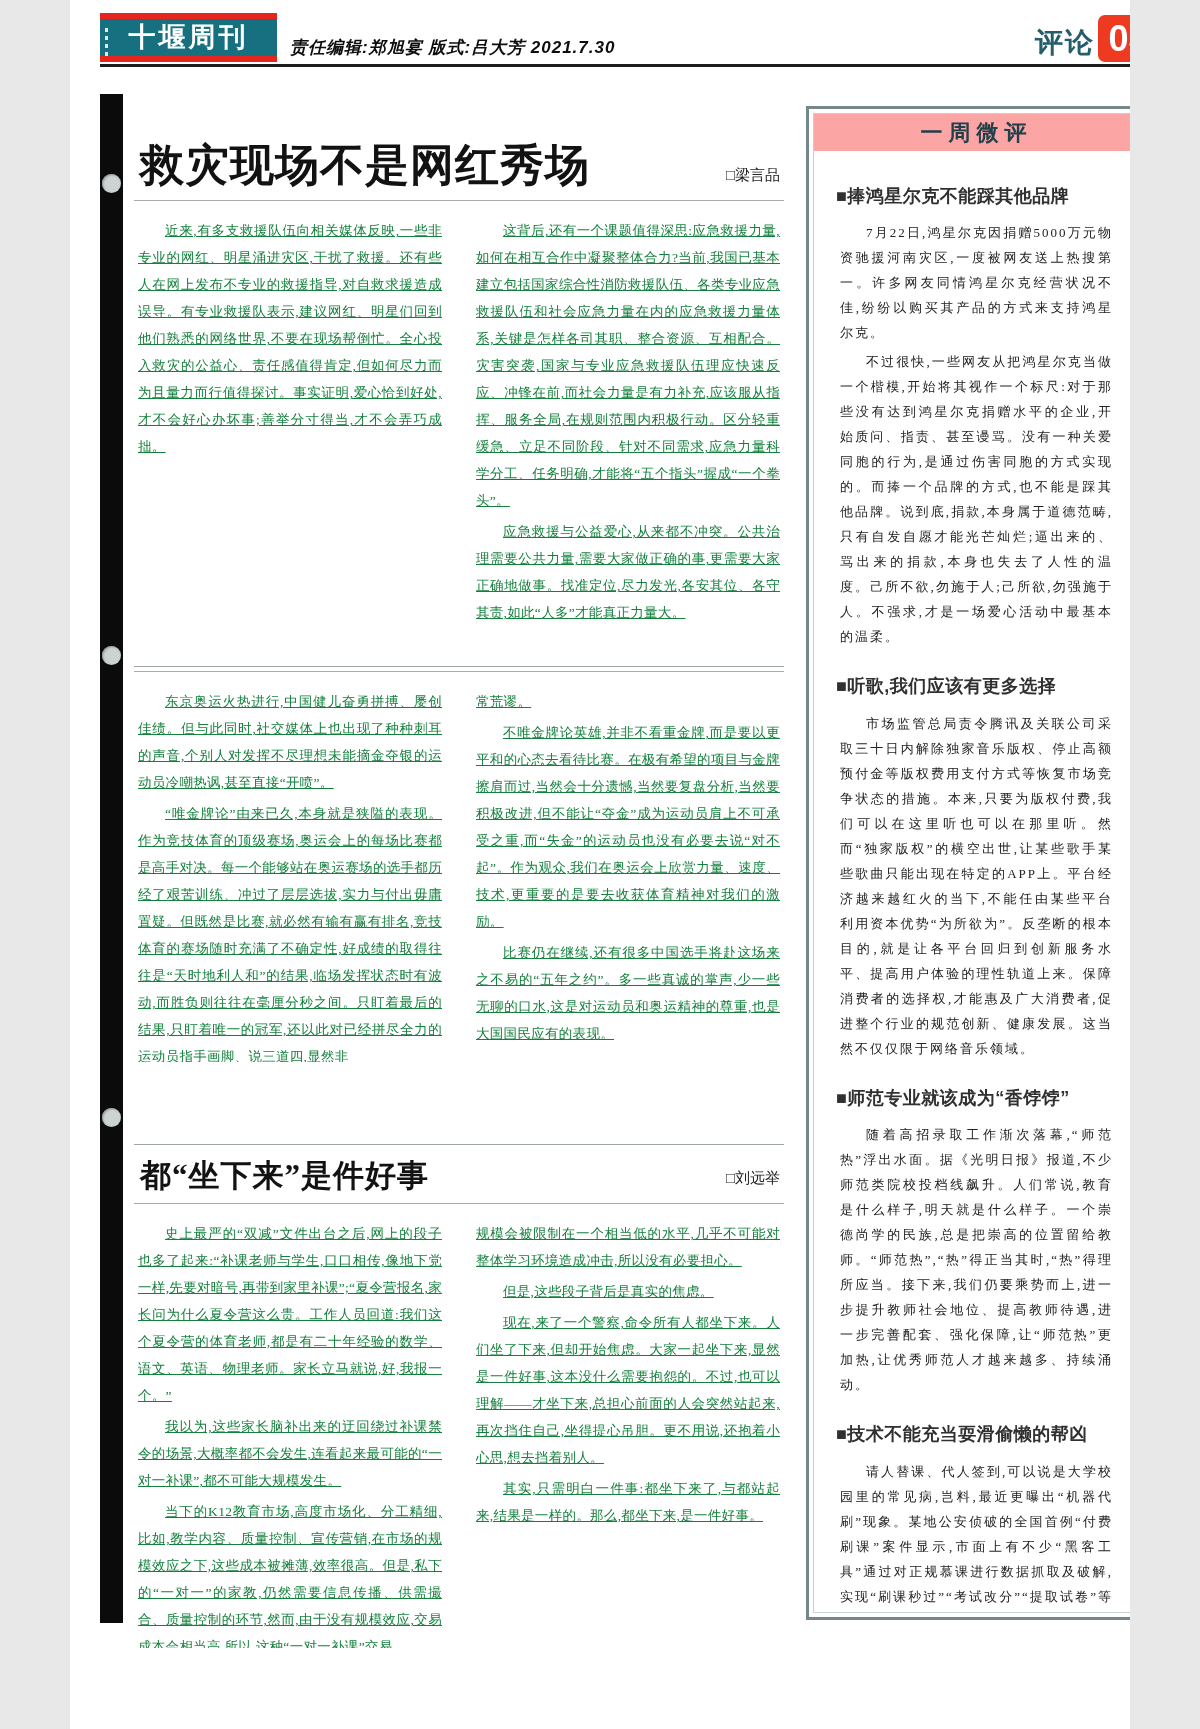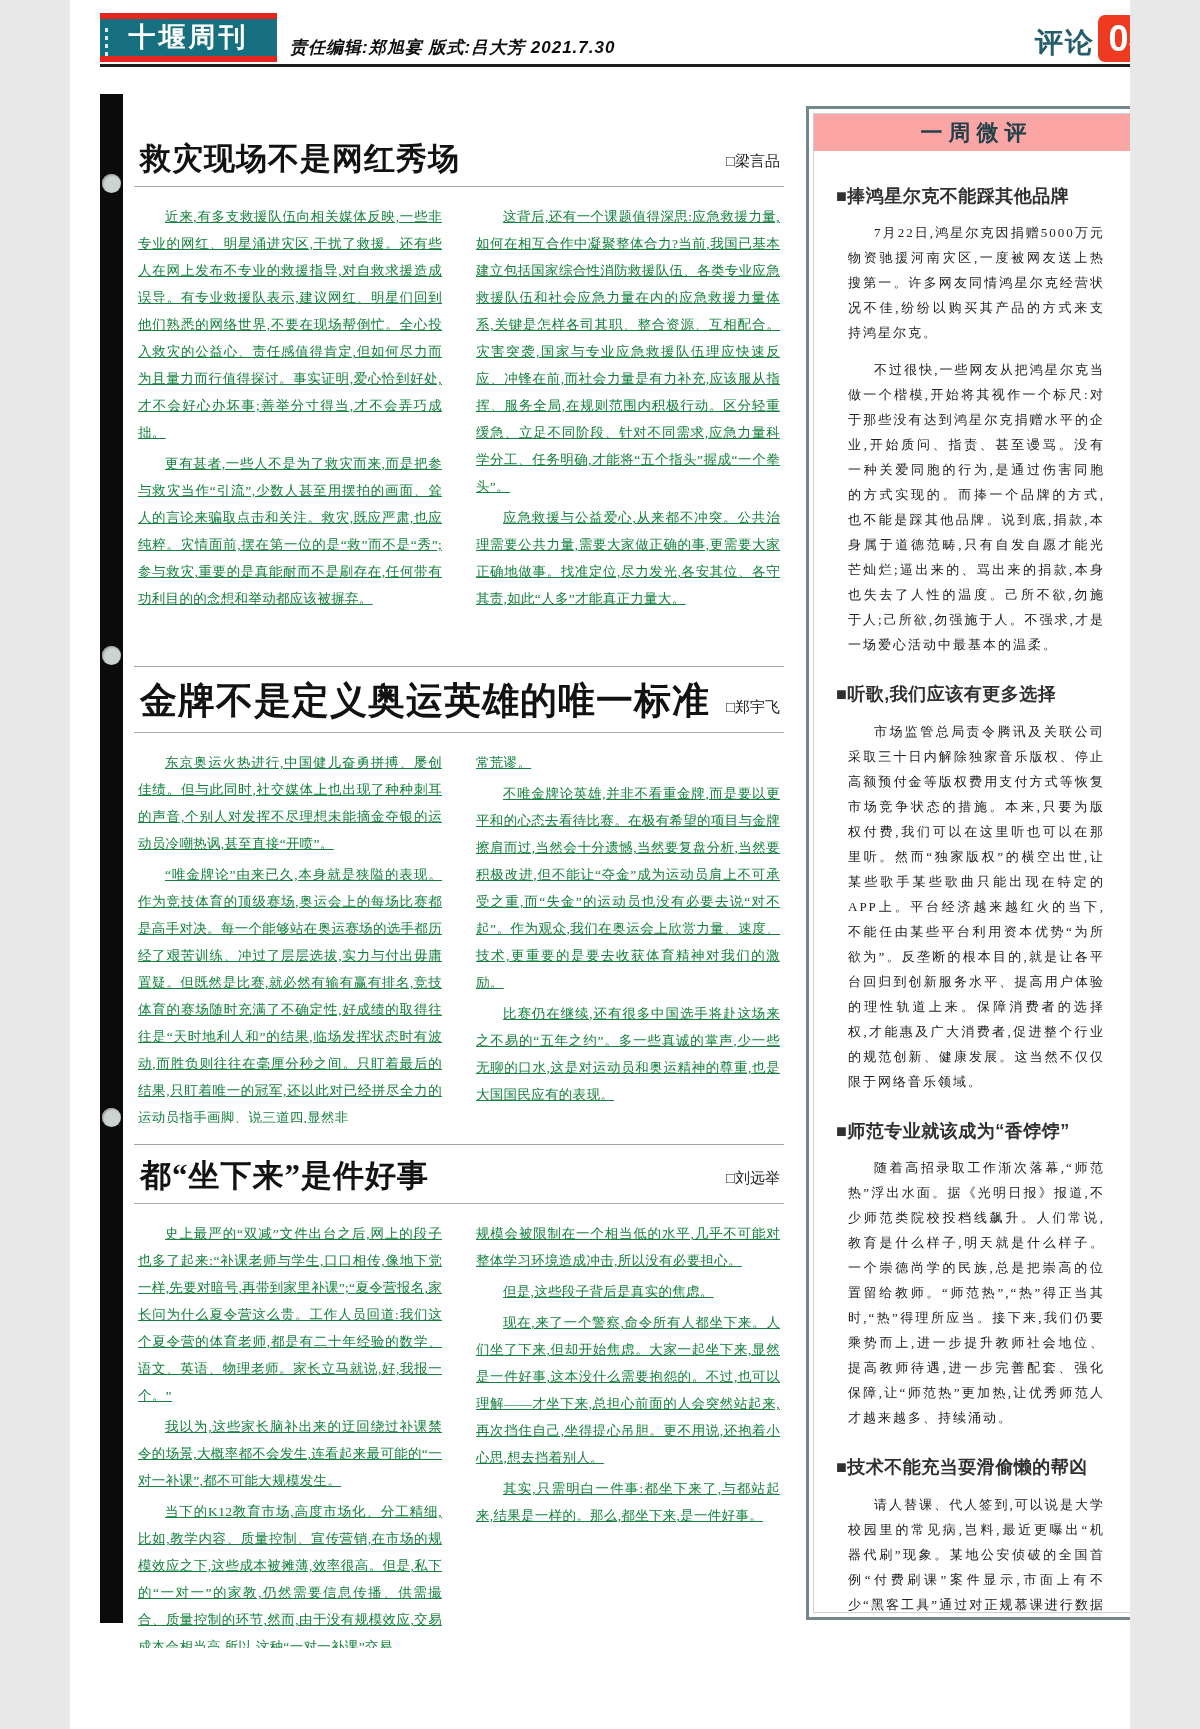--- a/index.html
+++ b/index.html
@@ -25,21 +25,21 @@
             color:#ffffff;font:bold 36px/47px "Liberation Sans", sans-serif;text-align:center;}
   .header-rule{position:absolute;left:30px;top:64px;width:1060px;height:3px;background:#1c1c1c;}
 
   
   .article{position:absolute;left:64px;width:650px;box-sizing:border-box;}
   .a1{top:128px;}
   .a2{top:666px;border-top:1px solid #9fa6a6;}
   .a3{top:1144px;border-top:1px solid #9fa6a6;}
   .title-row{display:flex;align-items:flex-end;justify-content:space-between;padding:14px 4px 6px 6px;}
   .title-row h1{margin:0;font-family:"Liberation Serif", serif;font-weight:bold;color:#121212;letter-spacing:1px;line-height:1.1;}
-  .a1 .title-row h1{font-size:31px;}
+  .a1 .title-row h1{font-size:44px;}
   .a2 .title-row h1{font-size:37px;}
   .a3 .title-row h1{font-size:31px;}
   .author{font:15px "Liberation Serif", serif;color:#222222;padding-bottom:5px;white-space:nowrap;}
   .title-rule{border-top:1px solid #a7adad;margin-top:4px;}
   .cols{display:flex;gap:26px;padding-top:12px;overflow:hidden;}
   .a1 .cols{height:424px;}
   .a2 .cols{height:378px;}
   .a3 .cols{height:432px;justify-content:flex-end;}
   .col{width:312px;overflow:hidden;}
   .col p{margin:4px;text-indent:2em;text-align:justify;font:13.5px/27px "Liberation Serif", serif;
@@ -48,21 +48,21 @@
 
   
   .sidebar{position:absolute;left:736px;top:106px;width:341px;height:1514px;box-sizing:border-box;
            border:3px solid #73878c;background:#ffffff;}
   .sb-inner{position:absolute;inset:4px;border:1px solid #c7d2d4;overflow:hidden;}
   .sb-head{height:37px;background:#fca5a5;color:#21404a;text-align:center;
            font:bold 22px/37px "Liberation Sans", sans-serif;letter-spacing:6px;}
   .sb-body{padding:34px 22px 0 22px;}
   .sb-body h3{margin:26px 0 12px 0;font:bold 18px/1.3 "Liberation Sans", sans-serif;color:#303030;letter-spacing:.5px;}
   .sb-body h3:first-child{margin-top:0;}
-  .sb-body p{margin:12px;text-indent:2em;text-align:justify;
+  .sb-body p{margin:4px;text-indent:2em;text-align:justify;
              font:13px/25px "Liberation Serif", serif;color:#222222;letter-spacing:2px;}
 </style>
 </head>
 <body>
 
 <div class="page">
 
   <div class="spine">
     <span class="hole h1"></span>
     <span class="hole h2"></span>
@@ -87,34 +87,29 @@
 
   <section class="article a1">
     <div class="title-row">
       <h1>救灾现场不是网红秀场</h1>
       <span class="author">□梁言品</span>
     </div>
     <div class="title-rule"></div>
     <div class="cols">
       <div class="col">
         <p>近来,有多支救援队伍向相关媒体反映,一些非专业的网红、明星涌进灾区,干扰了救援。还有些人在网上发布不专业的救援指导,对自救求援造成误导。有专业救援队表示,建议网红、明星们回到他们熟悉的网络世界,不要在现场帮倒忙。全心投入救灾的公益心、责任感值得肯定,但如何尽力而为且量力而行值得探讨。事实证明,爱心恰到好处,才不会好心办坏事;善举分寸得当,才不会弄巧成拙。</p>
-        <p>更有甚者,一些人不是为了救灾而来,而是把参与救灾当作“引流”,少数人甚至用摆拍的画面、耸人的言论来骗取点击和关注。救灾,既应严肃,也应纯粹。灾情面前,摆在第一位的是“救”而不是“秀”;参与救灾,重要的是真能耐而不是刷存在,任何带有功利目的的念想和举动都应该被摒弃。</p>
       </div>
       <div class="col">
         <p>这背后,还有一个课题值得深思:应急救援力量,如何在相互合作中凝聚整体合力?当前,我国已基本建立包括国家综合性消防救援队伍、各类专业应急救援队伍和社会应急力量在内的应急救援力量体系,关键是怎样各司其职、整合资源、互相配合。灾害突袭,国家与专业应急救援队伍理应快速反应、冲锋在前,而社会力量是有力补充,应该服从指挥、服务全局,在规则范围内积极行动。区分轻重缓急、立足不同阶段、针对不同需求,应急力量科学分工、任务明确,才能将“五个指头”握成“一个拳头”。</p>
         <p>应急救援与公益爱心,从来都不冲突。公共治理需要公共力量,需要大家做正确的事,更需要大家正确地做事。找准定位,尽力发光,各安其位、各守其责,如此“人多”才能真正力量大。</p>
       </div>
     </div>
   </section>
 
   <section class="article a2">
-    <div class="title-row">
-      <h1>金牌不是定义奥运英雄的唯一标准</h1>
-      <span class="author">□郑宇飞</span>
-    </div>
     <div class="title-rule"></div>
     <div class="cols">
       <div class="col">
         <p>东京奥运火热进行,中国健儿奋勇拼搏、屡创佳绩。但与此同时,社交媒体上也出现了种种刺耳的声音,个别人对发挥不尽理想未能摘金夺银的运动员冷嘲热讽,甚至直接“开喷”。</p>
         <p>“唯金牌论”由来已久,本身就是狭隘的表现。作为竞技体育的顶级赛场,奥运会上的每场比赛都是高手对决。每一个能够站在奥运赛场的选手都历经了艰苦训练、冲过了层层选拔,实力与付出毋庸置疑。但既然是比赛,就必然有输有赢有排名,竞技体育的赛场随时充满了不确定性,好成绩的取得往往是“天时地利人和”的结果,临场发挥状态时有波动,而胜负则往往在毫厘分秒之间。只盯着最后的结果,只盯着唯一的冠军,还以此对已经拼尽全力的运动员指手画脚、说三道四,显然非</p>
       </div>
       <div class="col">
         <p class="cont">常荒谬。</p>
         <p>不唯金牌论英雄,并非不看重金牌,而是要以更平和的心态去看待比赛。在极有希望的项目与金牌擦肩而过,当然会十分遗憾,当然要复盘分析,当然要积极改进,但不能让“夺金”成为运动员肩上不可承受之重,而“失金”的运动员也没有必要去说“对不起”。作为观众,我们在奥运会上欣赏力量、速度、技术,更重要的是要去收获体育精神对我们的激励。</p>
         <p>比赛仍在继续,还有很多中国选手将赴这场来之不易的“五年之约”。多一些真诚的掌声,少一些无聊的口水,这是对运动员和奥运精神的尊重,也是大国国民应有的表现。</p>

